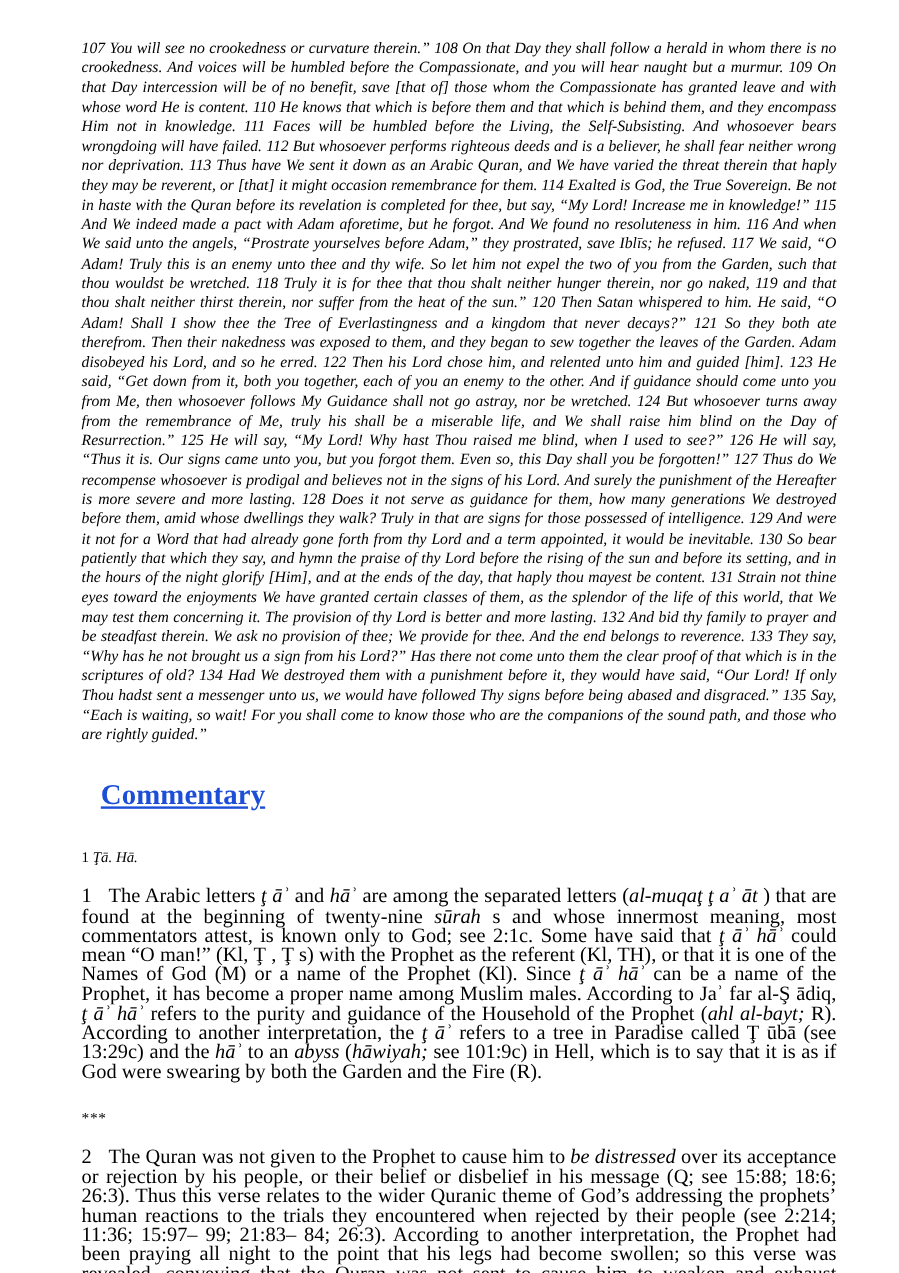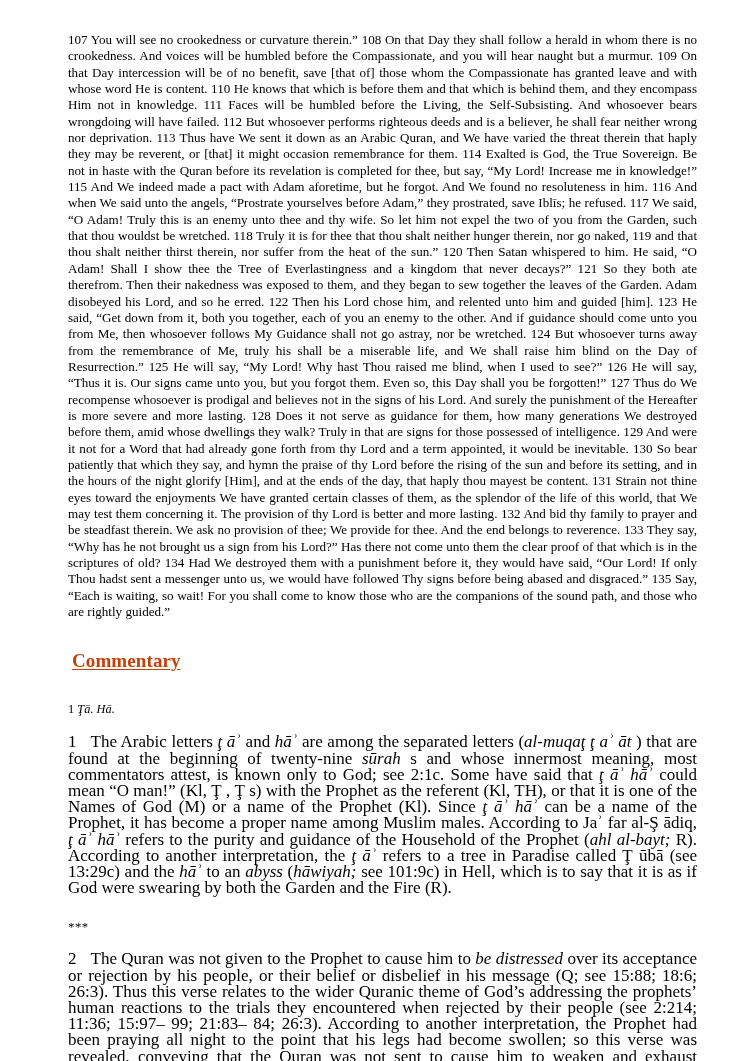--- a/index.html
+++ b/index.html
@@ -23,26 +23,27 @@
     background: #ffffff;
   }
   .translation-block {
     font-size: 13.1px;
     line-height: 16.35px;
     text-align: justify;
     text-justify: inter-word;
     letter-spacing: -0.02px;
     word-spacing: 0.15px;
     margin: 0;
+    font-style: italic;
   }
   .commentary-heading {
-    margin: 30px 0 0 4px;
-    font-size: 19px;
+    margin: 30px 0 0 16px;
+    font-size: 24px;
     font-weight: bold;
-    color: #c2410c;
+    color: #1d4ed8;
     text-decoration: underline;
     text-underline-offset: 2px;
     letter-spacing: 0.1px;
   }
   .verse-line {
     margin: 29px 0 0 0;
     font-size: 12.4px;
     line-height: 16px;
     font-style: italic;
   }

